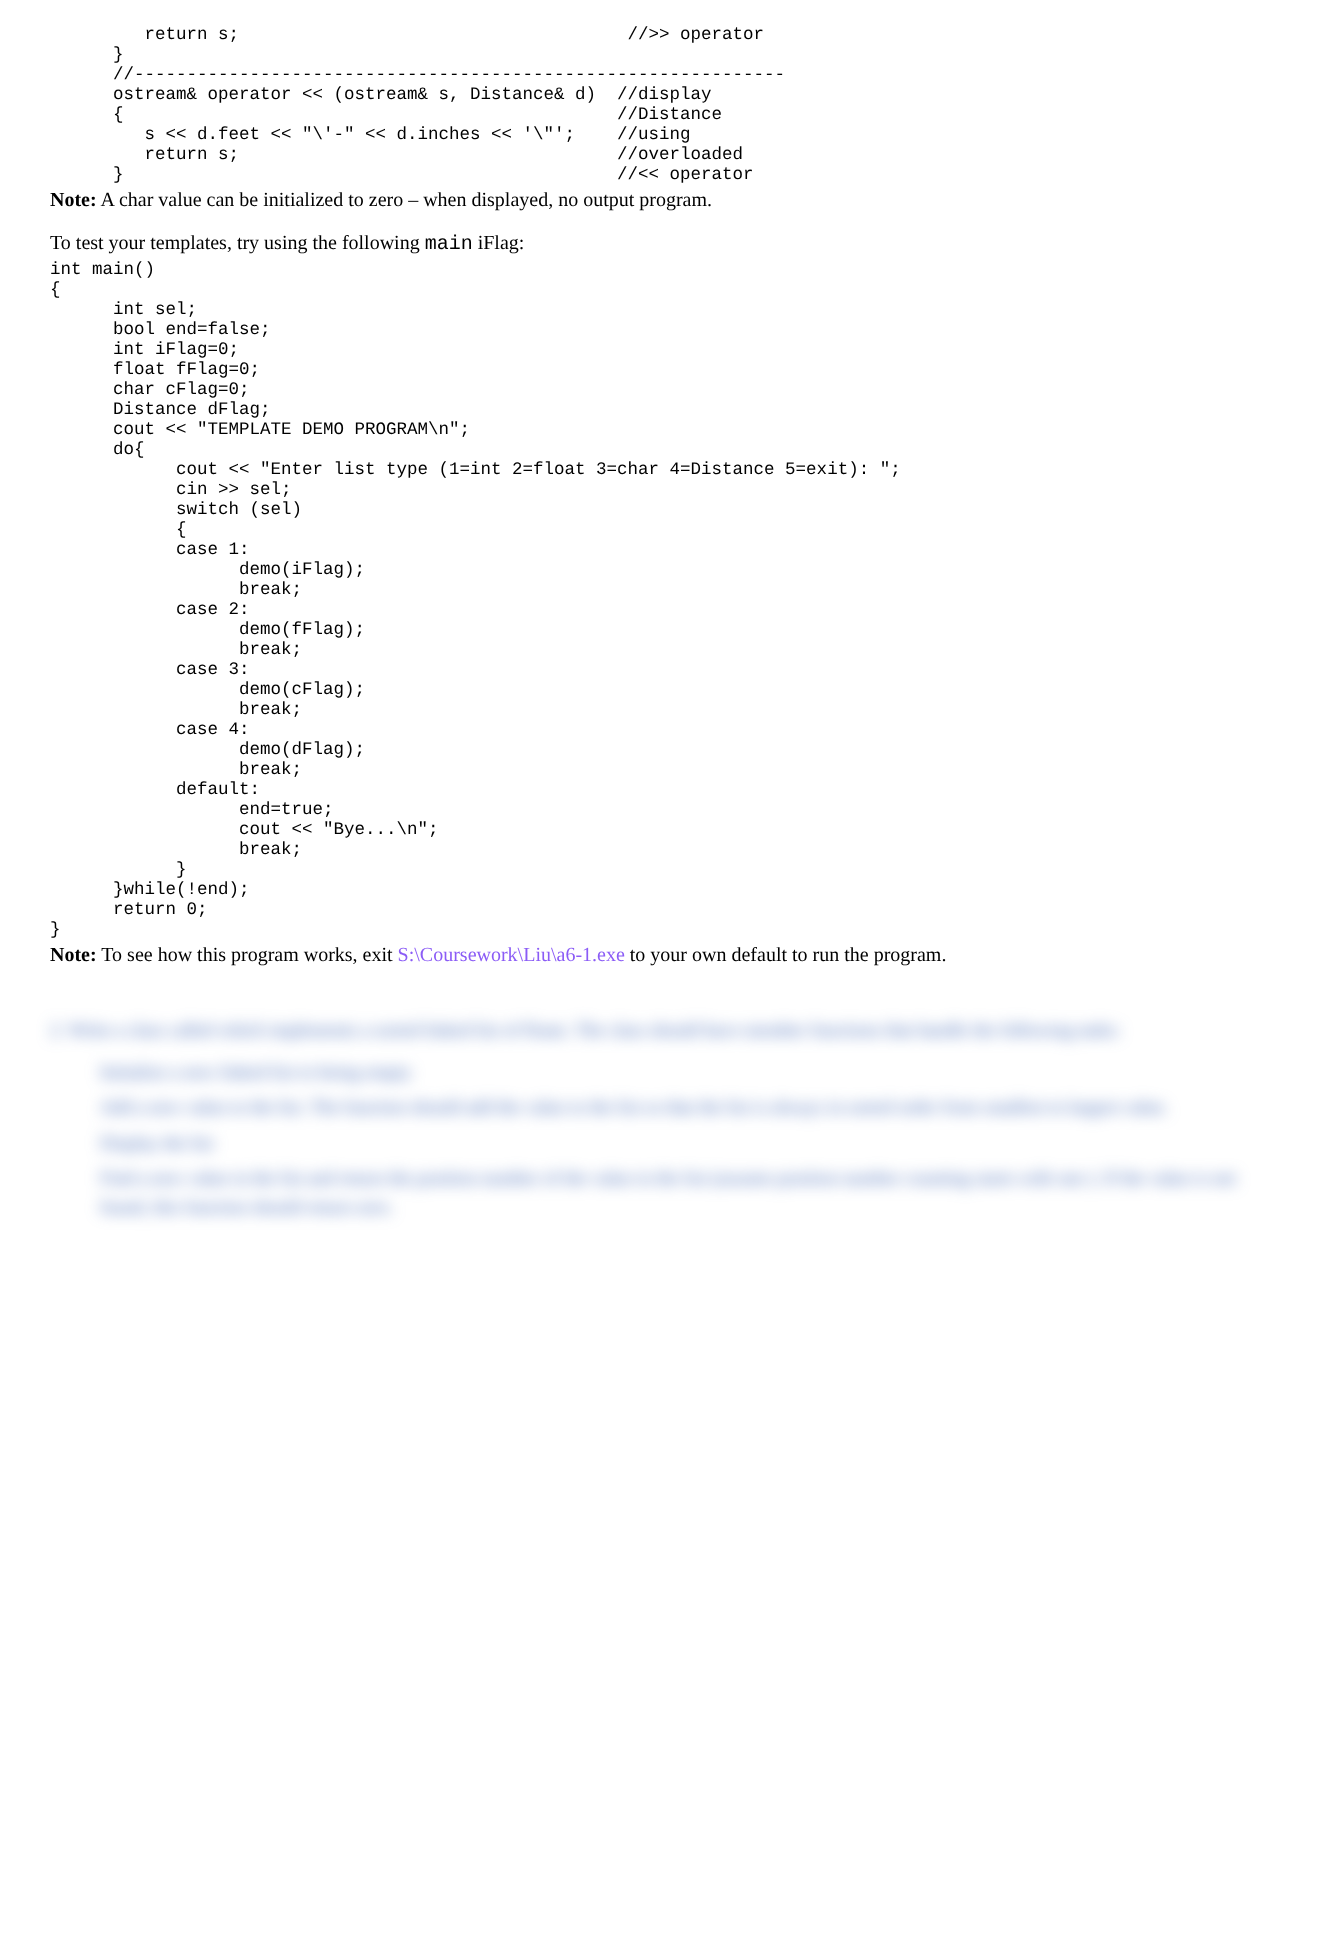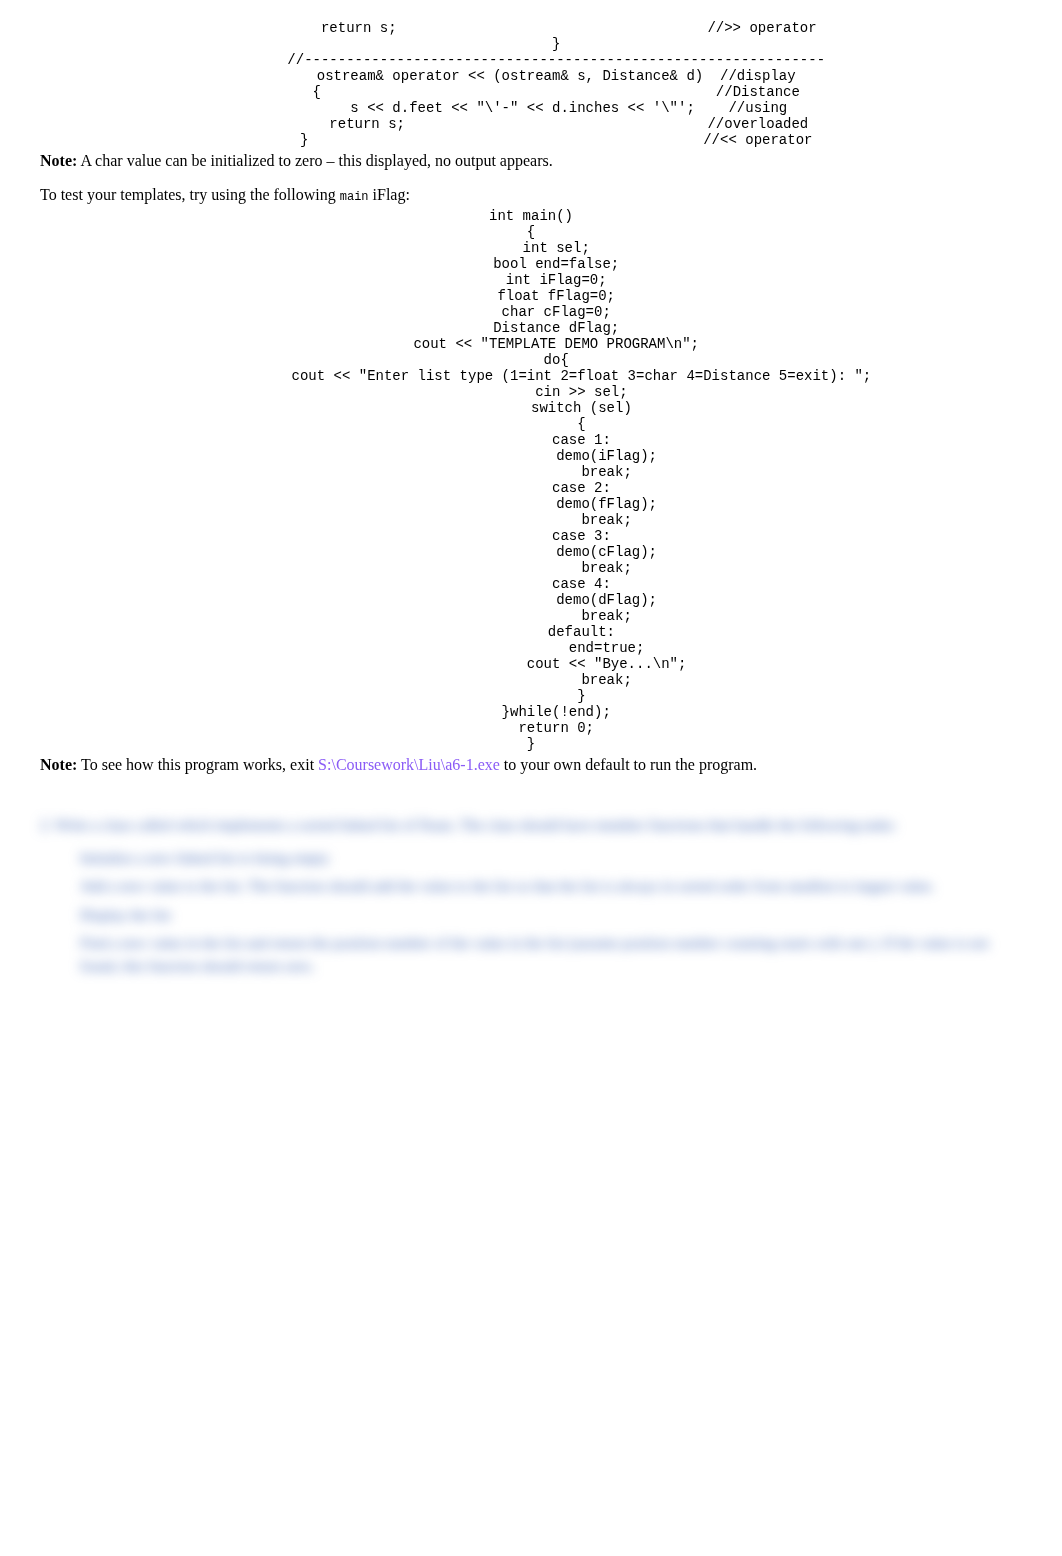--- a/index.html
+++ b/index.html
@@ -10,21 +10,20 @@
     margin: 0;
     padding: 20px 40px;
     width: 1062px;
     box-sizing: border-box;
   }
   pre {
     font-family: "Courier New", Courier, monospace;
     font-size: 14px;
     white-space: pre;
     margin: 0;
-    text-align: center;
   }
   .prose {
     font-family: "Times New Roman", Times, serif;
     font-size: 16px;
     margin: 4px 0;
   }
   .link { color: #8b5cf6; }
   .blurred-section {
     margin-top: 40px;
     filter: blur(6px);
@@ -40,25 +39,25 @@
 <pre>         return s;                                     //&gt;&gt; operator
       }
       //--------------------------------------------------------------
       ostream&amp; operator &lt;&lt; (ostream&amp; s, Distance&amp; d)  //display
       {                                               //Distance
          s &lt;&lt; d.feet &lt;&lt; "\'-" &lt;&lt; d.inches &lt;&lt; '\"';    //using
          return s;                                    //overloaded
       }                                               //&lt;&lt; operator</pre>
 
 <p class="prose">
-  <b>Note:</b><span>  A char value can be initialized to zero – this displayed, no output appears.</span>
+  <b>Note:</b><span>  A char value can be initialized to zero – when displayed, no output program.</span>
 </p>
 
 <p class="prose" style="margin-top:16px;">
-  <span>To test your templates, try using the following </span><span style="font-family:'Courier New',monospace;font-size:12px;">main</span><span> iFlag:</span>
+  <span>To test your templates, try using the following </span><span style="font-family:'Courier New',monospace;font-size:16px;">main</span><span> iFlag:</span>
 </p>
 
 <pre>int main()
 {
       int sel;
       bool end=false;
       int iFlag=0;
       float fFlag=0;
       char cFlag=0;
       Distance dFlag;

